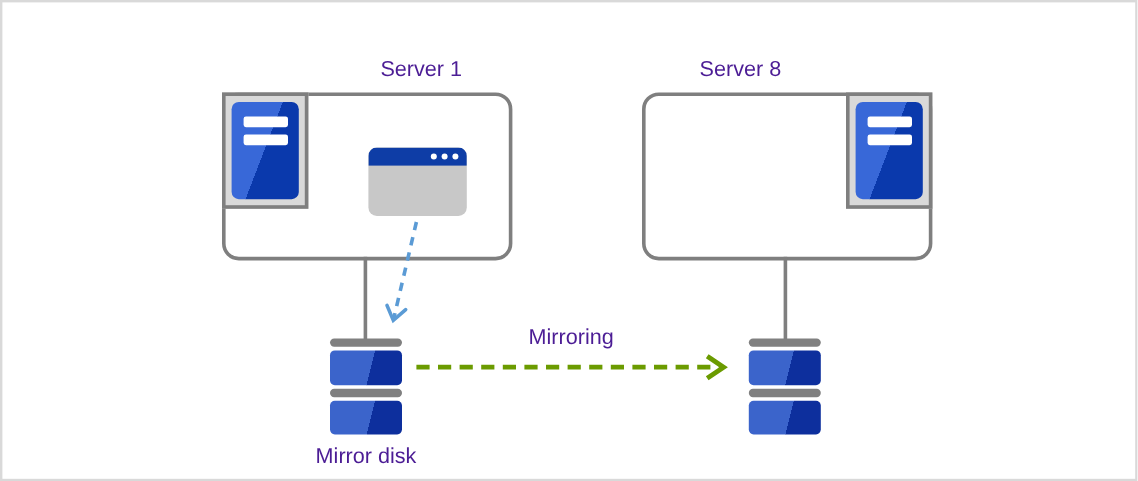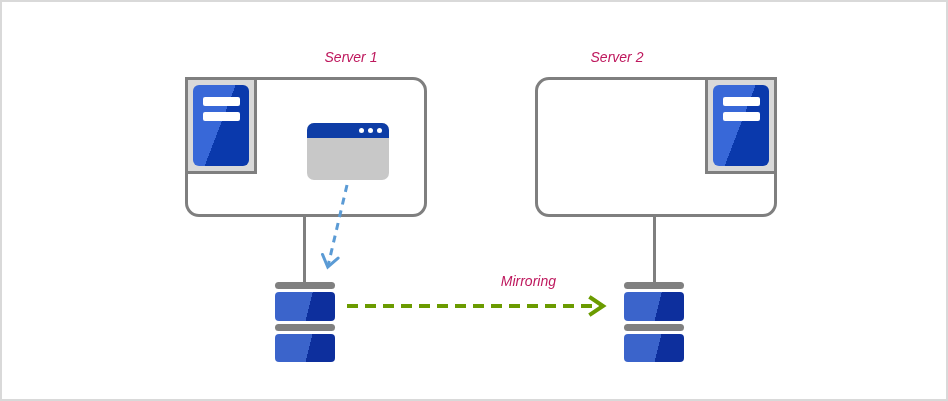--- a/index.html
+++ b/index.html
@@ -10,30 +10,29 @@
     border: 2px solid #d9d9d9;
     background: #ffffff;
     font-family: "Liberation Sans", sans-serif;
     color: #111111;
     overflow: hidden;
   }
   .label {
     position: absolute;
     width: 160px;
     text-align: center;
-    font-size: 14px;
+    font-size: 18px;
     line-height: 20px;
-    color: #be185d;
+    color: #4c1d95;
     white-space: nowrap;
-    font-style: italic;
   }
   .server1-label   { left: 269px; top: 45px; }
   .server2-label   { left: 535px; top: 45px; }
   .app-label       { left: 264px; top: 96px; }
-  .mirroring-label { left: 394px; top: 269px; text-align: right; }
+  .mirroring-label { left: 394px; top: 269px; }
   .mirrordisk-label{ left: 223px; top: 368px; }
 
   .box {
     position: absolute;
     top: 75px; width: 242px; height: 140px;
     box-sizing: border-box;
     border: 3px solid #7f7f7f;
     border-radius: 14px;
     background: #ffffff;
   }
@@ -131,21 +130,21 @@
 </style>
 </head>
 <body>
 
 <div class="canvas">
 
   <div class="box server1-box"></div>
   <div class="box server2-box"></div>
 
   <div class="label server1-label">Server 1</div>
-  <div class="label server2-label">Server 2</div>
+  <div class="label server2-label">Server 8</div>
 
   <div class="icon-panel panel1">
     <div class="tower">
       <div class="bar b1"></div>
       <div class="bar b2"></div>
     </div>
   </div>
   <div class="icon-panel panel2">
     <div class="tower">
       <div class="bar b1"></div>
@@ -171,20 +170,21 @@
     <div class="platter p2"></div>
   </div>
   <div class="disk disk2">
     <div class="cap c1"></div>
     <div class="platter p1"></div>
     <div class="cap c2"></div>
     <div class="platter p2"></div>
   </div>
 
   <div class="label mirroring-label">Mirroring</div>
+  <div class="label mirrordisk-label">Mirror disk</div>
 
   <svg class="overlay" viewBox="0 0 948 401" xmlns="http://www.w3.org/2000/svg">
     <defs>
       <marker id="headBlue" markerUnits="userSpaceOnUse" markerWidth="30" markerHeight="30" viewBox="-15 -15 30 30" refX="0" refY="0" orient="auto">
         <path d="M-10,-8 L1,0 L-10,8" fill="none" stroke-width="3" stroke-linecap="round" stroke="#5b9bd5"></path>
       </marker>
       <marker id="headGreen" markerUnits="userSpaceOnUse" markerWidth="30" markerHeight="30" viewBox="-15 -15 30 30" refX="0" refY="0" orient="auto">
         <path d="M-11,-8 L1,0 L-11,8" fill="none" stroke-width="4" stroke-linecap="square" stroke="#6b9b00"></path>
       </marker>
     </defs>

